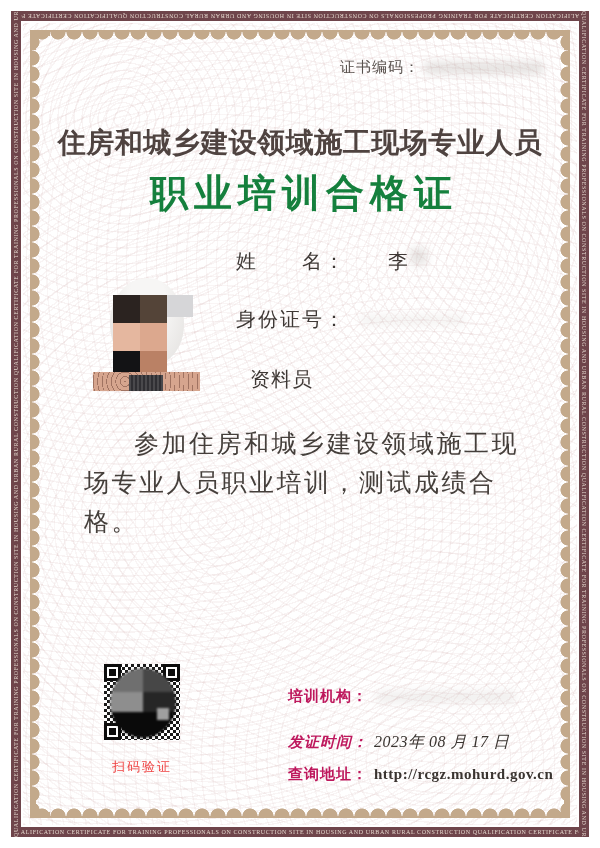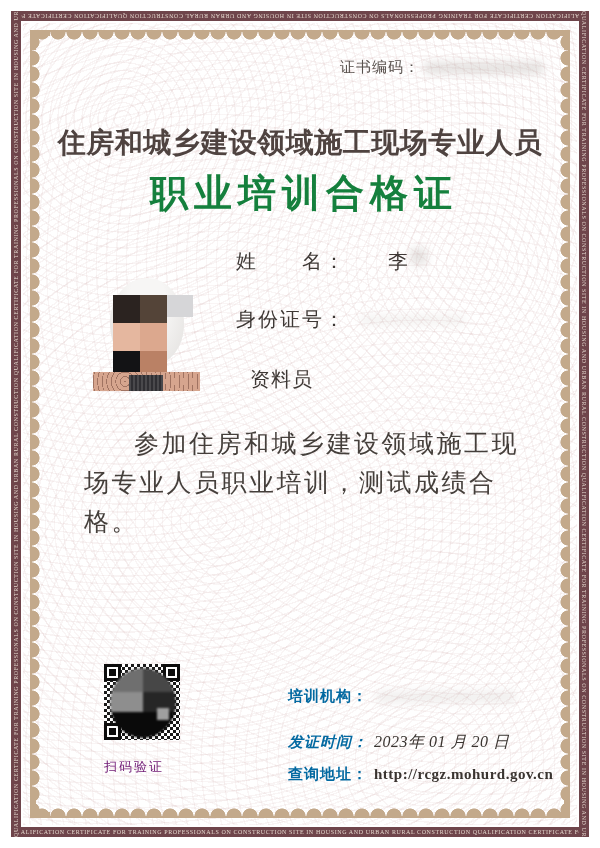--- a/index.html
+++ b/index.html
@@ -84,25 +84,25 @@
     background-image:
       repeating-conic-gradient(#1a1a1a 0% 25%,#ffffff 0% 50%),
       repeating-conic-gradient(rgba(255,255,255,.85) 0% 25%,rgba(0,0,0,0) 0% 50%);
     background-size:6px 6px,10px 10px;background-position:0 0,2px 1px;}
   .finder{position:absolute;width:17px;height:17px;background:#fff;border:3px solid #0d0d0d;box-sizing:border-box;}
   .finder::after{content:"";position:absolute;left:2px;top:2px;width:7px;height:7px;background:#0d0d0d;}
   .finder.tl{left:0;top:0;} .finder.tr{right:0;top:0;} .finder.bl{left:0;bottom:0;}
   .qr-blob{position:absolute;left:110px;top:668px;width:66px;height:70px;border-radius:50%;
     overflow:hidden;filter:blur(.8px);}
   .qb{position:absolute;}
-  .qr-caption{position:absolute;left:104px;top:758px;width:76px;
-    font-size:13px;color:#701a75;letter-spacing:2px;}
+  .qr-caption{position:absolute;left:104px;top:758px;width:76px;text-align:center;
+    font-size:13px;color:#ef4444;letter-spacing:2px;}
   
   .info-row{position:absolute;left:288px;display:flex;align-items:baseline;}
-  .info-row .ilbl{font-size:15px;font-weight:bold;color:#0369a1;letter-spacing:1px;}
+  .info-row .ilbl{font-size:15px;font-weight:bold;color:#be185d;letter-spacing:1px;}
   .info-row .ival{font-size:16px;color:#3a3430;margin-left:6px;letter-spacing:.5px;}
   .row-org{top:687px;}
   .row-issue{top:732px;font-style:italic;}
   .row-query{top:765px;}
   .row-query .ival{font-weight:bold;font-size:15px;}
 </style>
 </head>
 <body>
 
 <div class="edge top">QUALIFICATION CERTIFICATE FOR TRAINING PROFESSIONALS ON CONSTRUCTION SITE IN HOUSING AND URBAN RURAL CONSTRUCTION  QUALIFICATION CERTIFICATE FOR TRAINING PROFESSIONALS ON CONSTRUCTION SITE IN HOUSING AND URBAN RURAL CONSTRUCTION  QUALIFICATION CERTIFICATE FOR TRAINING PROFESSIONALS ON CONSTRUCTION SITE IN HOUSING AND URBAN RURAL CONSTRUCTION  QUALIFICATION CERTIFICATE FOR TRAINING PROFESSIONALS ON CONSTRUCTION SITE IN HOUSING AND URBAN RURAL CONSTRUCTION  QUALIFICATION CERTIFICATE FOR TRAINING PROFESSIONALS ON CONSTRUCTION SITE IN HOUSING AND URBAN RURAL CONSTRUCTION  </div>
@@ -173,18 +173,18 @@
   <div class="qb" style="left:47px;top:40px;width:12px;height:12px;background:#9f9f9f;"></div>
 </div>
 <div class="qr-caption">扫码验证</div>
 
 <div class="info-row row-org">
   <span class="ilbl">培训机构：</span>
   <span class="smudge org"></span>
 </div>
 <div class="info-row row-issue">
   <span class="ilbl">发证时间：</span>
-  <span class="ival">2023年 01 月 20 日</span>
+  <span class="ival">2023年 08 月 17 日</span>
 </div>
 <div class="info-row row-query">
   <span class="ilbl">查询地址：</span>
   <span class="ival">http://rcgz.mohurd.gov.cn</span>
 </div>
 
 </body></html>

